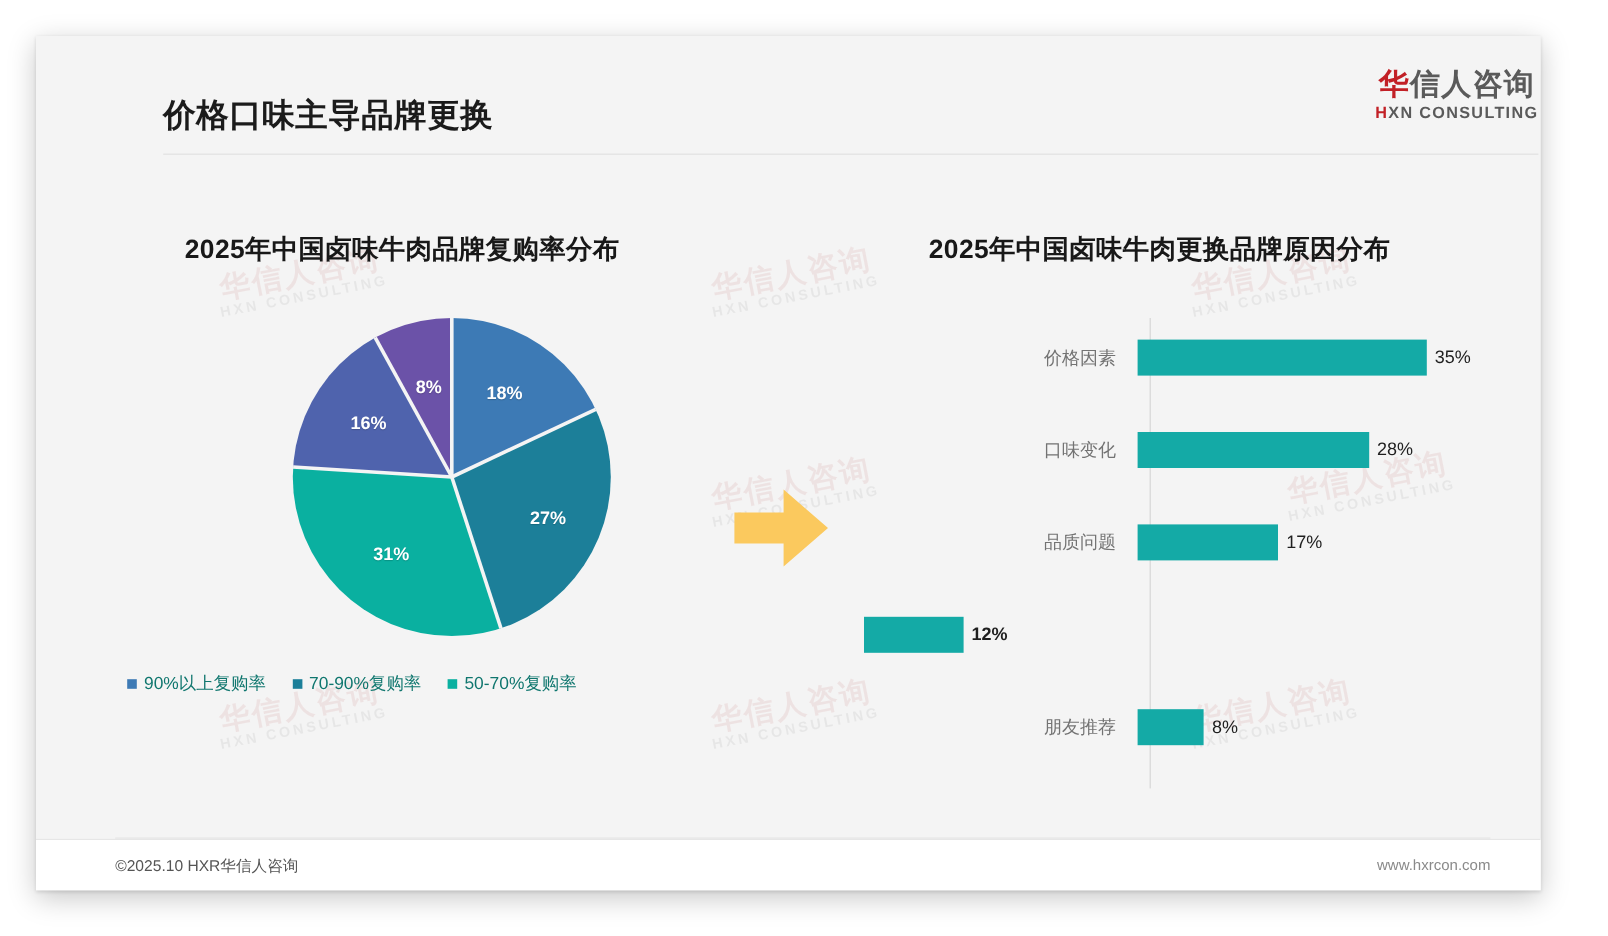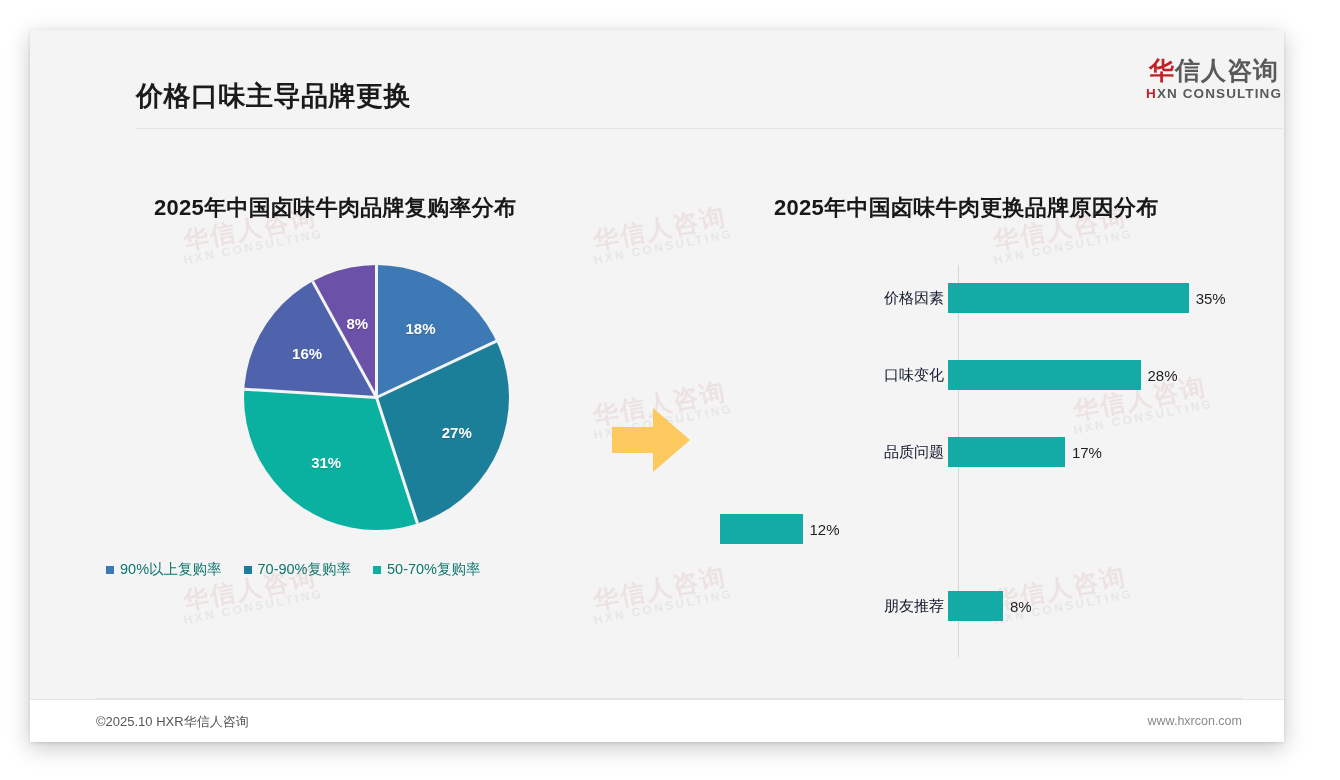--- a/index.html
+++ b/index.html
@@ -92,22 +92,22 @@
   #panel-right .panel-title{position:absolute;left:54px;top:28px;}
 
   .bars{position:absolute;left:0px;top:100px;width:560px;height:400px;}
   .bar-axis{
     position:absolute;left:238px;top:0;width:1px;height:392px;background:#d6d6d6;
   }
   .bar-row{
     position:absolute;left:0;height:30px;display:flex;align-items:center;width:100%;
   }
   .bar-cat{
-    width:228px;text-align:right;padding-right:4px;
-    font-size:15px;color:#0f172a;box-sizing:border-box;
+    width:228px;text-align:right;padding-right:18px;
+    font-size:15px;color:#737373;box-sizing:border-box;
     white-space:nowrap;
   }
   .bar-track{position:relative;height:30px;flex:1;}
   .bar-fill{
     position:absolute;left:0;top:0;height:30px;background:#14aaa6;
   }
   .bar-val{
     position:absolute;top:50%;transform:translateY(-50%);
     font-size:15px;color:#1f1f1f;white-space:nowrap;
   }
@@ -245,21 +245,21 @@
           <div class="bar-row" style="top: 172px;">
             <div class="bar-cat">品质问题</div>
             <div class="bar-track">
               <div class="bar-fill" style="width: 116.875px; background: rgb(20, 170, 166);"></div>
               <div class="bar-val" style="left: 123.875px;">17%</div>
             </div>
           </div>
           <div class="bar-row" style="top: 249px;">
             <div class="bar-track">
               <div class="bar-fill" style="width: 82.5px; background: rgb(20, 170, 166);"></div>
-              <div class="bar-val" style="left: 89.5px;">12%</div>
+              <div class="bar-val" style="left: 89.5px; font-weight: bold;">12%</div>
             </div>
           </div>
           <div class="bar-row" style="top: 326px;">
             <div class="bar-cat">朋友推荐</div>
             <div class="bar-track">
               <div class="bar-fill" style="width: 55px; background: rgb(20, 170, 166);"></div>
               <div class="bar-val" style="left: 62px;">8%</div>
             </div>
           </div>
         </div>

